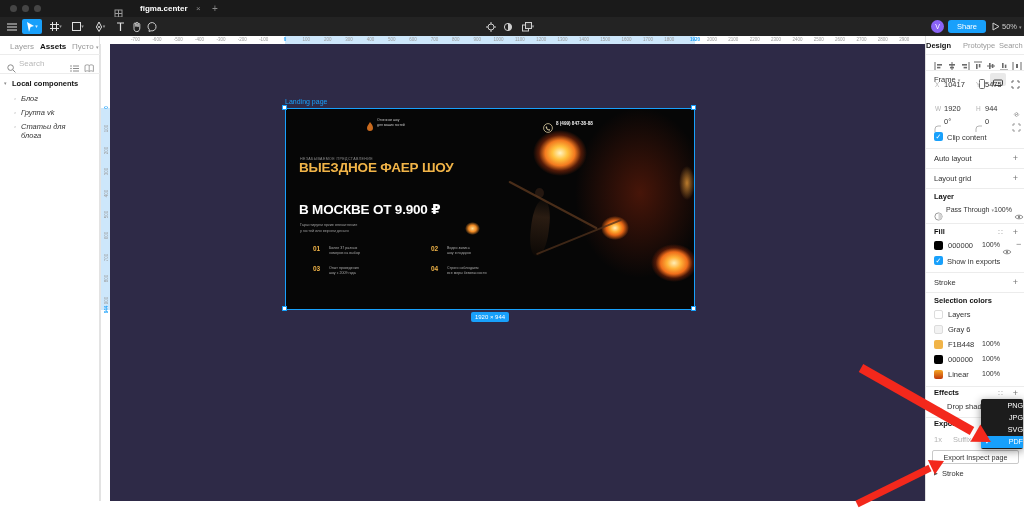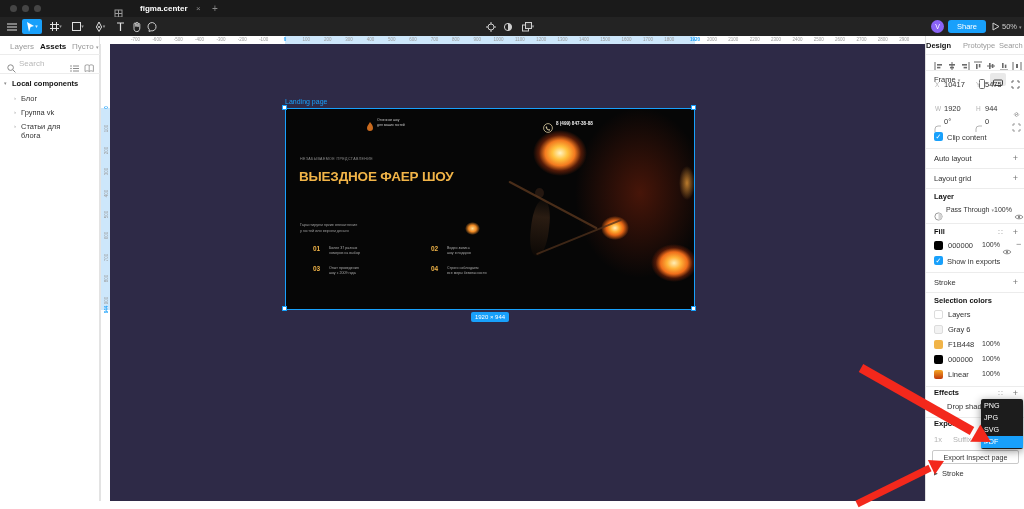--- a/index.html
+++ b/index.html
@@ -35,21 +35,21 @@
   .corner { position:absolute; left:100px; top:36px; width:10px; height:8px; background:#fff; }
 
   
   .lpanel { position:absolute; left:0; top:36px; width:100px; height:465px; background:#fff; border-right:1px solid #e3e3e3; }
   .lp-tab { position:absolute; top:6px; font-size:8px; color:#9a9a9a; }
   .lp-tab.active { color:#111; font-weight:bold; }
   .lp-div { position:absolute; left:0; width:100px; height:1px; background:#ececec; }
   .lp-search-txt { position:absolute; left:19px; top:23px; font-size:8px; color:#b8b8b8; }
   .lp-sec { position:absolute; left:12px; top:43px; font-size:7.5px; color:#111; font-weight:bold; }
   .lp-sec-caret { position:absolute; left:4px; top:44px; font-size:5px; color:#8a8a8a; }
-  .lp-item { position:absolute; left:0; width:80px; height:13px; }
+  .lp-item { position:absolute; left:0; width:80px; height:13px;font-style:italic; }
   .lp-item .c { position:absolute; left:14px; top:3px; font-size:6px; color:#9a9a9a; }
   .lp-item .t { position:absolute; left:21px; top:2px; font-size:7.5px; color:#333; }
 
   
   .canvas { position:absolute; left:110px; top:44px; width:815px; height:457px; background:#2e2a47; overflow:hidden; }
 
   
   .frame { position:absolute; left:285px; top:108px; width:410px; height:202px; background:#060606; overflow:hidden; }
   .frame-label { position:absolute; left:285px; top:98px; font-size:7px; color:#18a0fb; }
   .sel-line { position:absolute; left:285px; top:108px; width:410px; height:202px; border:1px solid #18a0fb; pointer-events:none; }
@@ -81,21 +81,21 @@
   .rp-pfx { font-size:6.5px; color:#b3b3b3; position:absolute; }
   .cb { position:absolute; width:9px; height:9px; background:#18a0fb; border-radius:2px; color:#fff; font-size:7px; line-height:9px; text-align:center; }
   .swatch { position:absolute; width:9px; height:9px; border-radius:2px; }
   .sw-b { border:1px solid #dcdcdc; }
   .style-dots { position:absolute; font-size:7px; color:#777; letter-spacing:1px; }
   .dev-sel { position:absolute; background:#e9e9e9; border-radius:2px; }
   .exp-btn { position:absolute; left:6px; top:414px; width:87px; height:14px; border:1px solid #c9c9c9; border-radius:2px; font-size:7.2px; color:#333; text-align:center; line-height:13px; background:#fff; }
 
   
   .menu { position:absolute; left:981px; top:399px; width:42px; height:50px; background:#1c1c1c; border-radius:2px; box-shadow:0 2px 8px rgba(0,0,0,.45); z-index:40; padding-top:1px; }
-  .menu-item { position:relative; height:12px; color:#fff; font-size:7.2px; line-height:12px; padding-left:3px; }
+  .menu-item { position:relative; height:12px; color:#fff; font-size:7.2px; line-height:12px; padding-left:3px;text-align:right; }
   .menu-item.sel { background:#18a0fb; }
   .menu-check { position:absolute; left:4px; top:0; font-size:7px; }
 
   .arrows { position:absolute; left:0; top:0; width:1024px; height:509px; z-index:50; pointer-events:none; }
   .bottom-strip { position:absolute; left:0; top:501px; width:1024px; height:8px; background:#fff; }
   svg { overflow:visible; }
 </style>
 </head>
 <body>
 
@@ -334,21 +334,22 @@
     </div>
     <span class="abs" style="left:258px;top:11px">
       <svg width="10" height="10">
           <circle cx="5" cy="5" r="4.4" fill="none" stroke="#d8c9a0" stroke-width=".8"></circle>
           <path d="M3.4 3.2l1 .9-.5 1 1.4 1.4 1-.5.9 1-.8.8c-1.6-.2-3.6-2.2-3.8-3.8z" fill="#d8c9a0"></path>
         </svg>
     </span>
     <span class="phone-txt">8 (499) 847-38-88</span>
 
     <div class="lp-eyebrow">НЕЗАБЫВАЕМОЕ ПРЕДСТАВЛЕНИЕ</div>
-    <div class="lp-title orange" style="top:61px">ВЫЕЗДНОЕ ФАЕР ШОУ</div>
+    <div class="lp-title orange" style="top:52px">ВЫЕЗДНОЕ ФАЕР ШОУ</div>
+    <div class="lp-title" style="top:93px">В МОСКВЕ ОТ 9.900 ₽</div>
     <div class="lp-sub">
       <div>Гарантируем яркие впечатления</div>
       <div>у гостей или вернем деньги</div>
     </div>
     <div id="features-grid">
         <span class="feat-num" style="left: 28px; top: 137px;">01</span>
         <div class="feat-txt" style="left: 44px; top: 138px;">
           <div>Более 37 разных</div>
           <div>номеров на выбор</div>
         </div>

